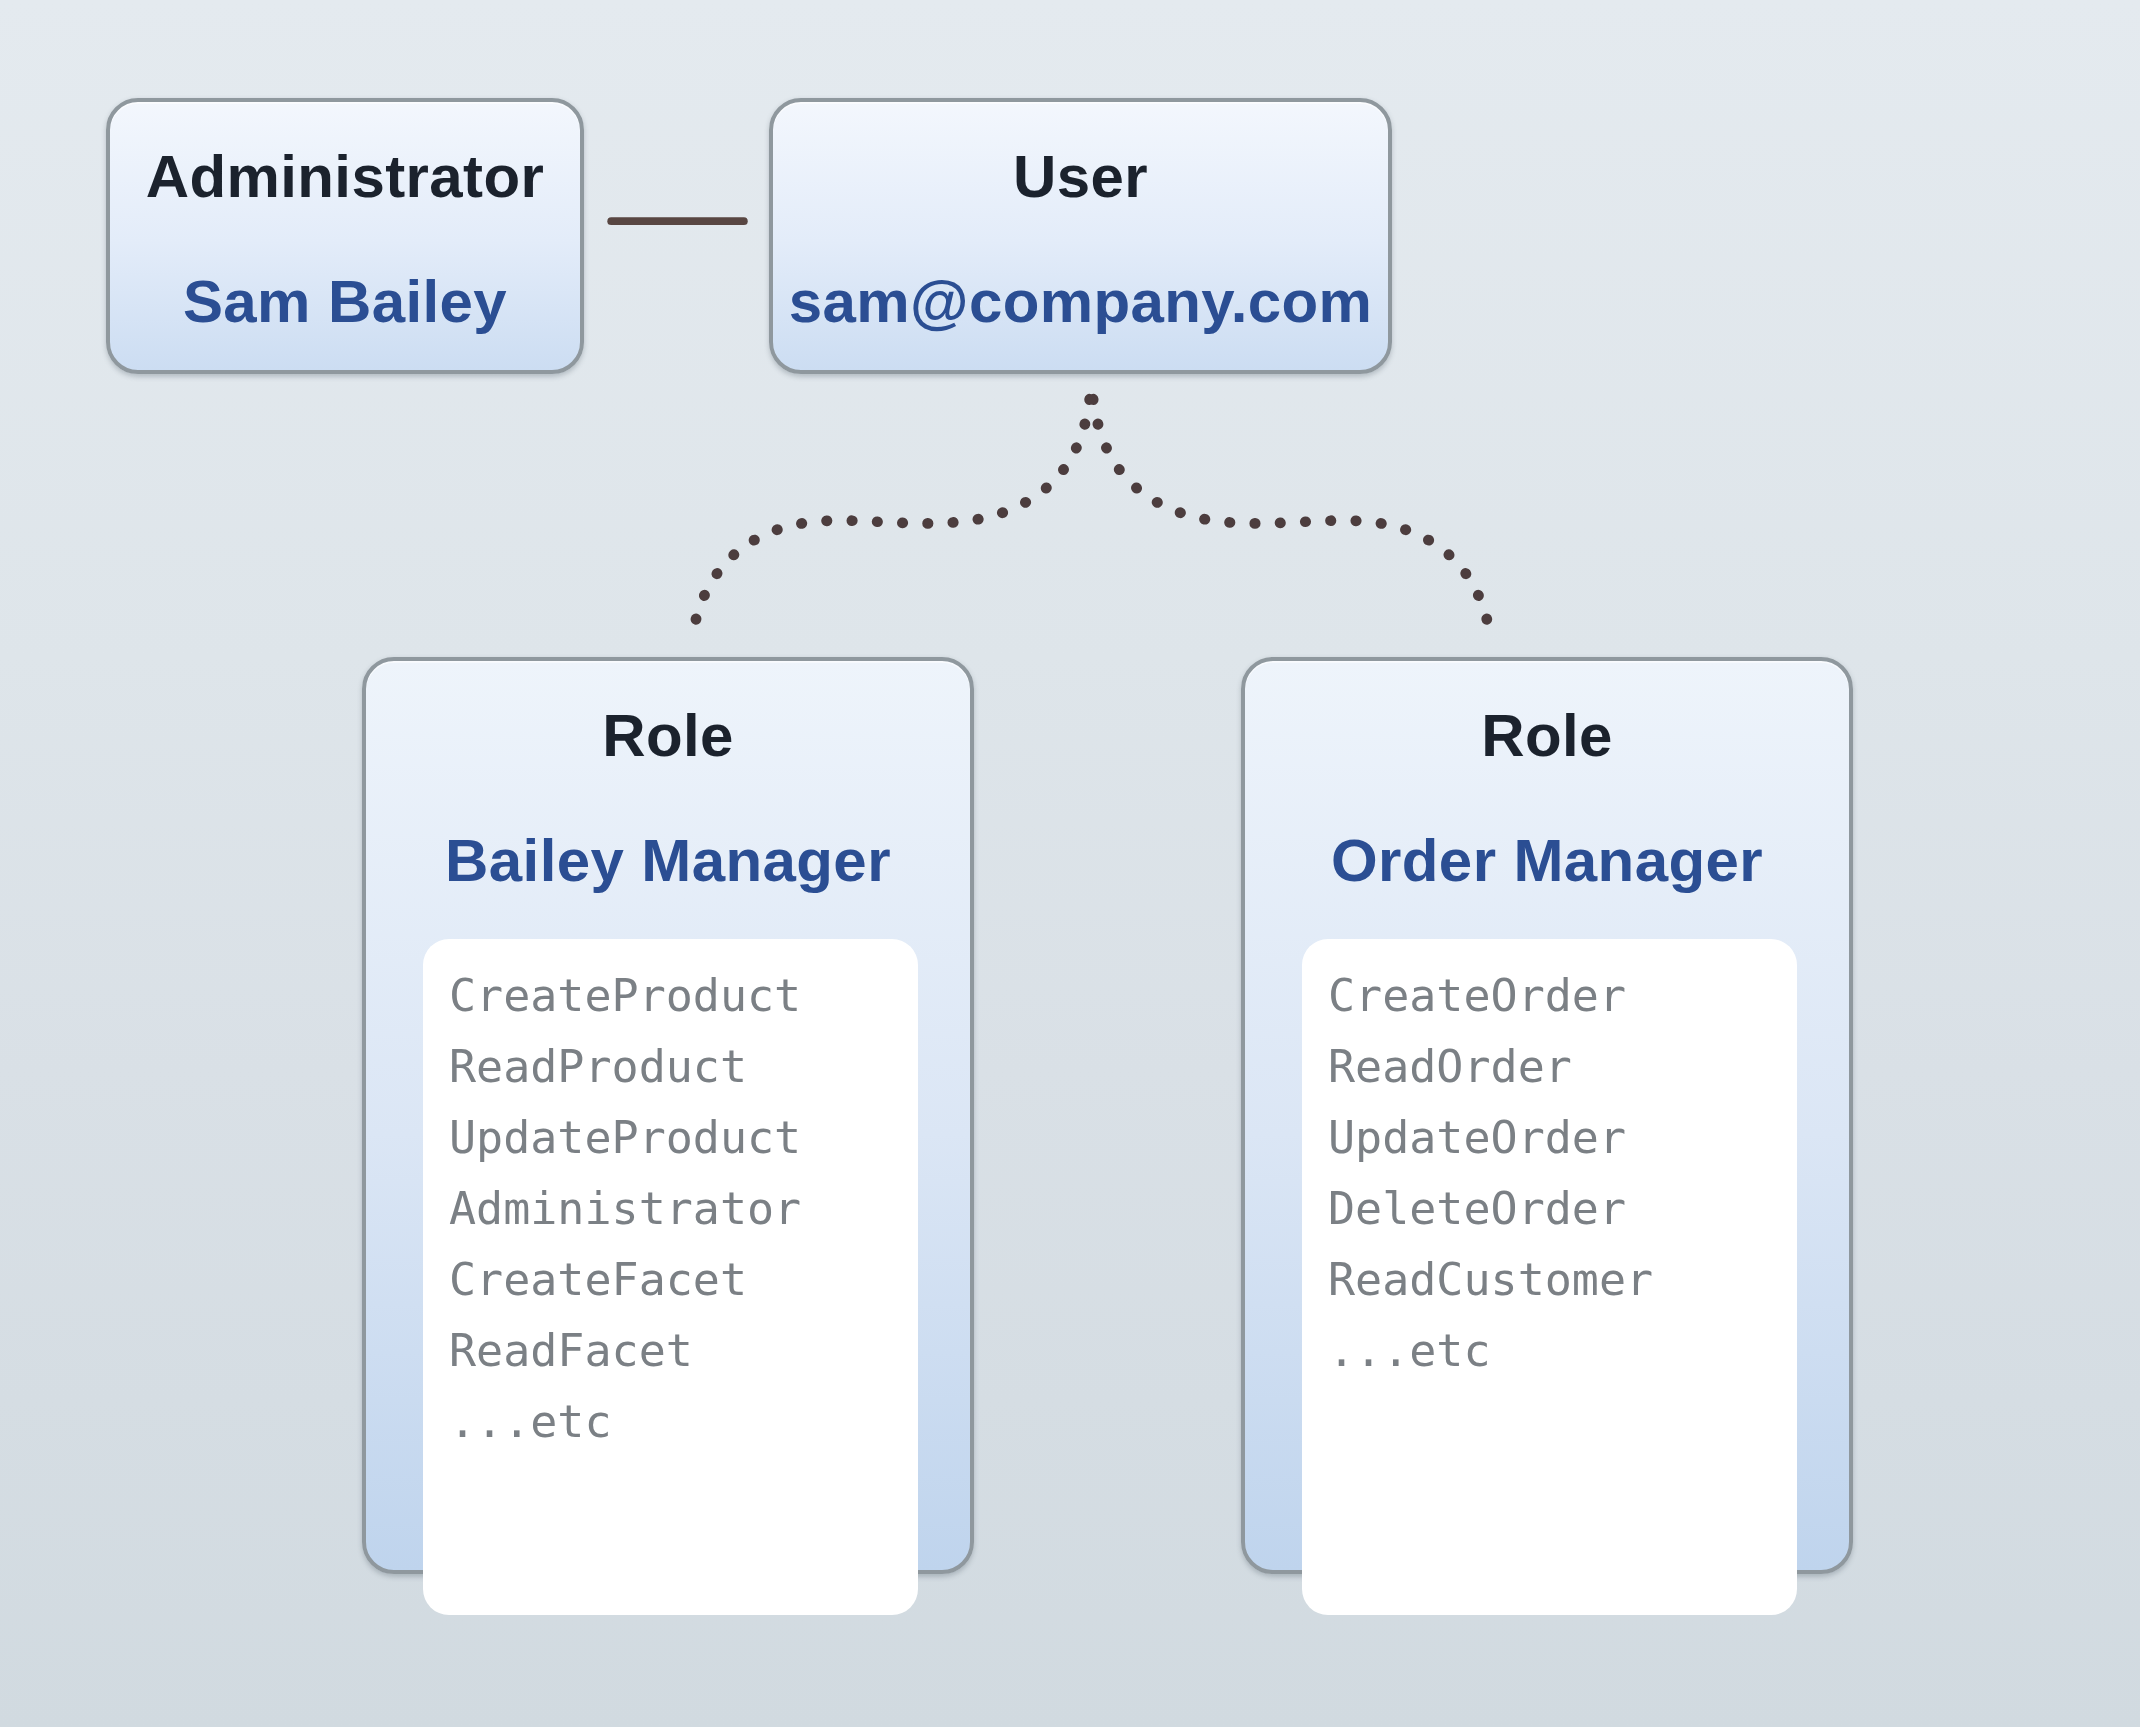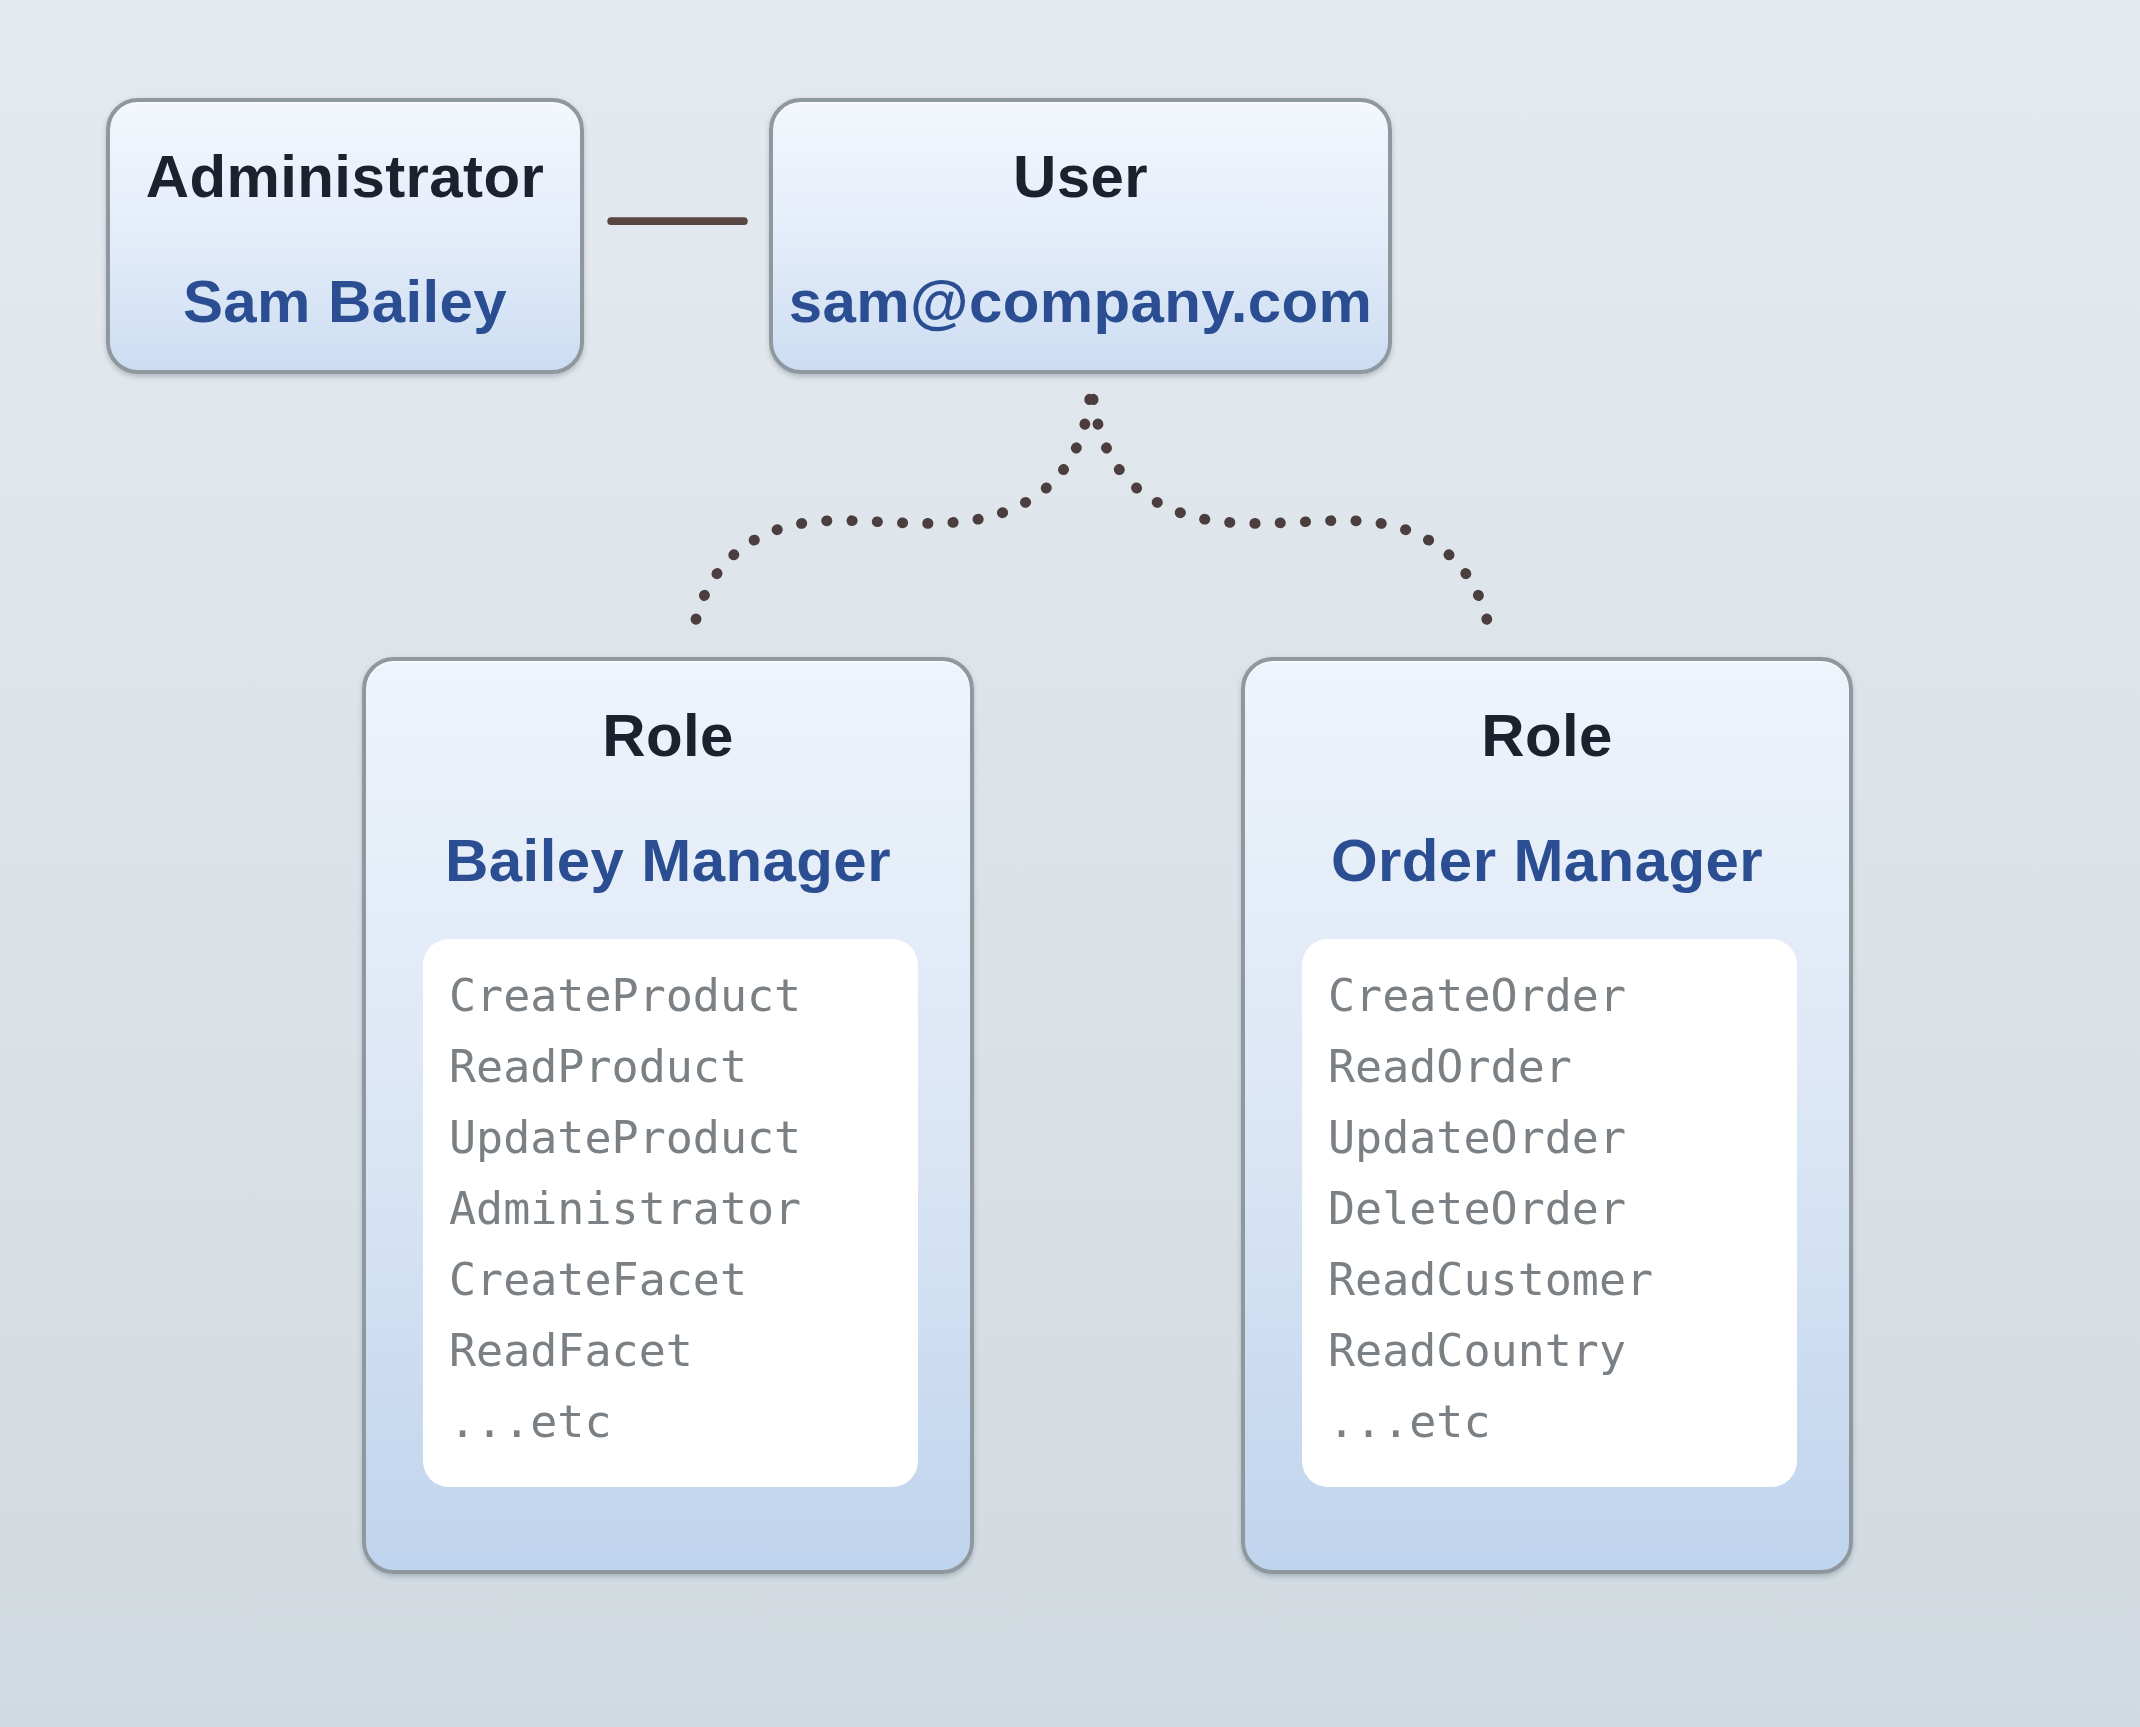--- a/index.html
+++ b/index.html
@@ -40,21 +40,21 @@
     font-weight:bold;
     font-size:60px;line-height:72px;height:72px;
     letter-spacing:0.4px;
     white-space:nowrap;
   }
   .box-title{top:39px;color:var(--title-text,#1b222d);}
   .box-name{top:164px;color:var(--accent-blue,#2b4e93);}
   .perm-box{
     position:absolute;
     left:57px;top:278px;
-    width:495px;height:548px;
+    width:495px;height:676px;
     box-sizing:border-box;
     background:var(--list-bg,#ffffff);
     border-radius:26px;
     padding:20.5px 8.6px 0 26px;
     overflow:hidden;
   }
   .perm-box div{
     font-family:"DejaVu Sans Mono",monospace;
     font-size:45px;line-height:71px;
     color:var(--perm-text,#7b8085);
@@ -102,19 +102,18 @@
 
   <div class="box role" id="box-role-order">
     <div class="box-title">Role</div>
     <div class="box-name">Order Manager</div>
     <div class="perm-box">
         <div>CreateOrder</div>
         <div>ReadOrder</div>
         <div>UpdateOrder</div>
         <div>DeleteOrder</div>
         <div>ReadCustomer</div>
-        <div>ReadCountry</div>
         <div>...etc</div>
       </div>
   </div>
 
 </div>
 
 
 </body></html>

